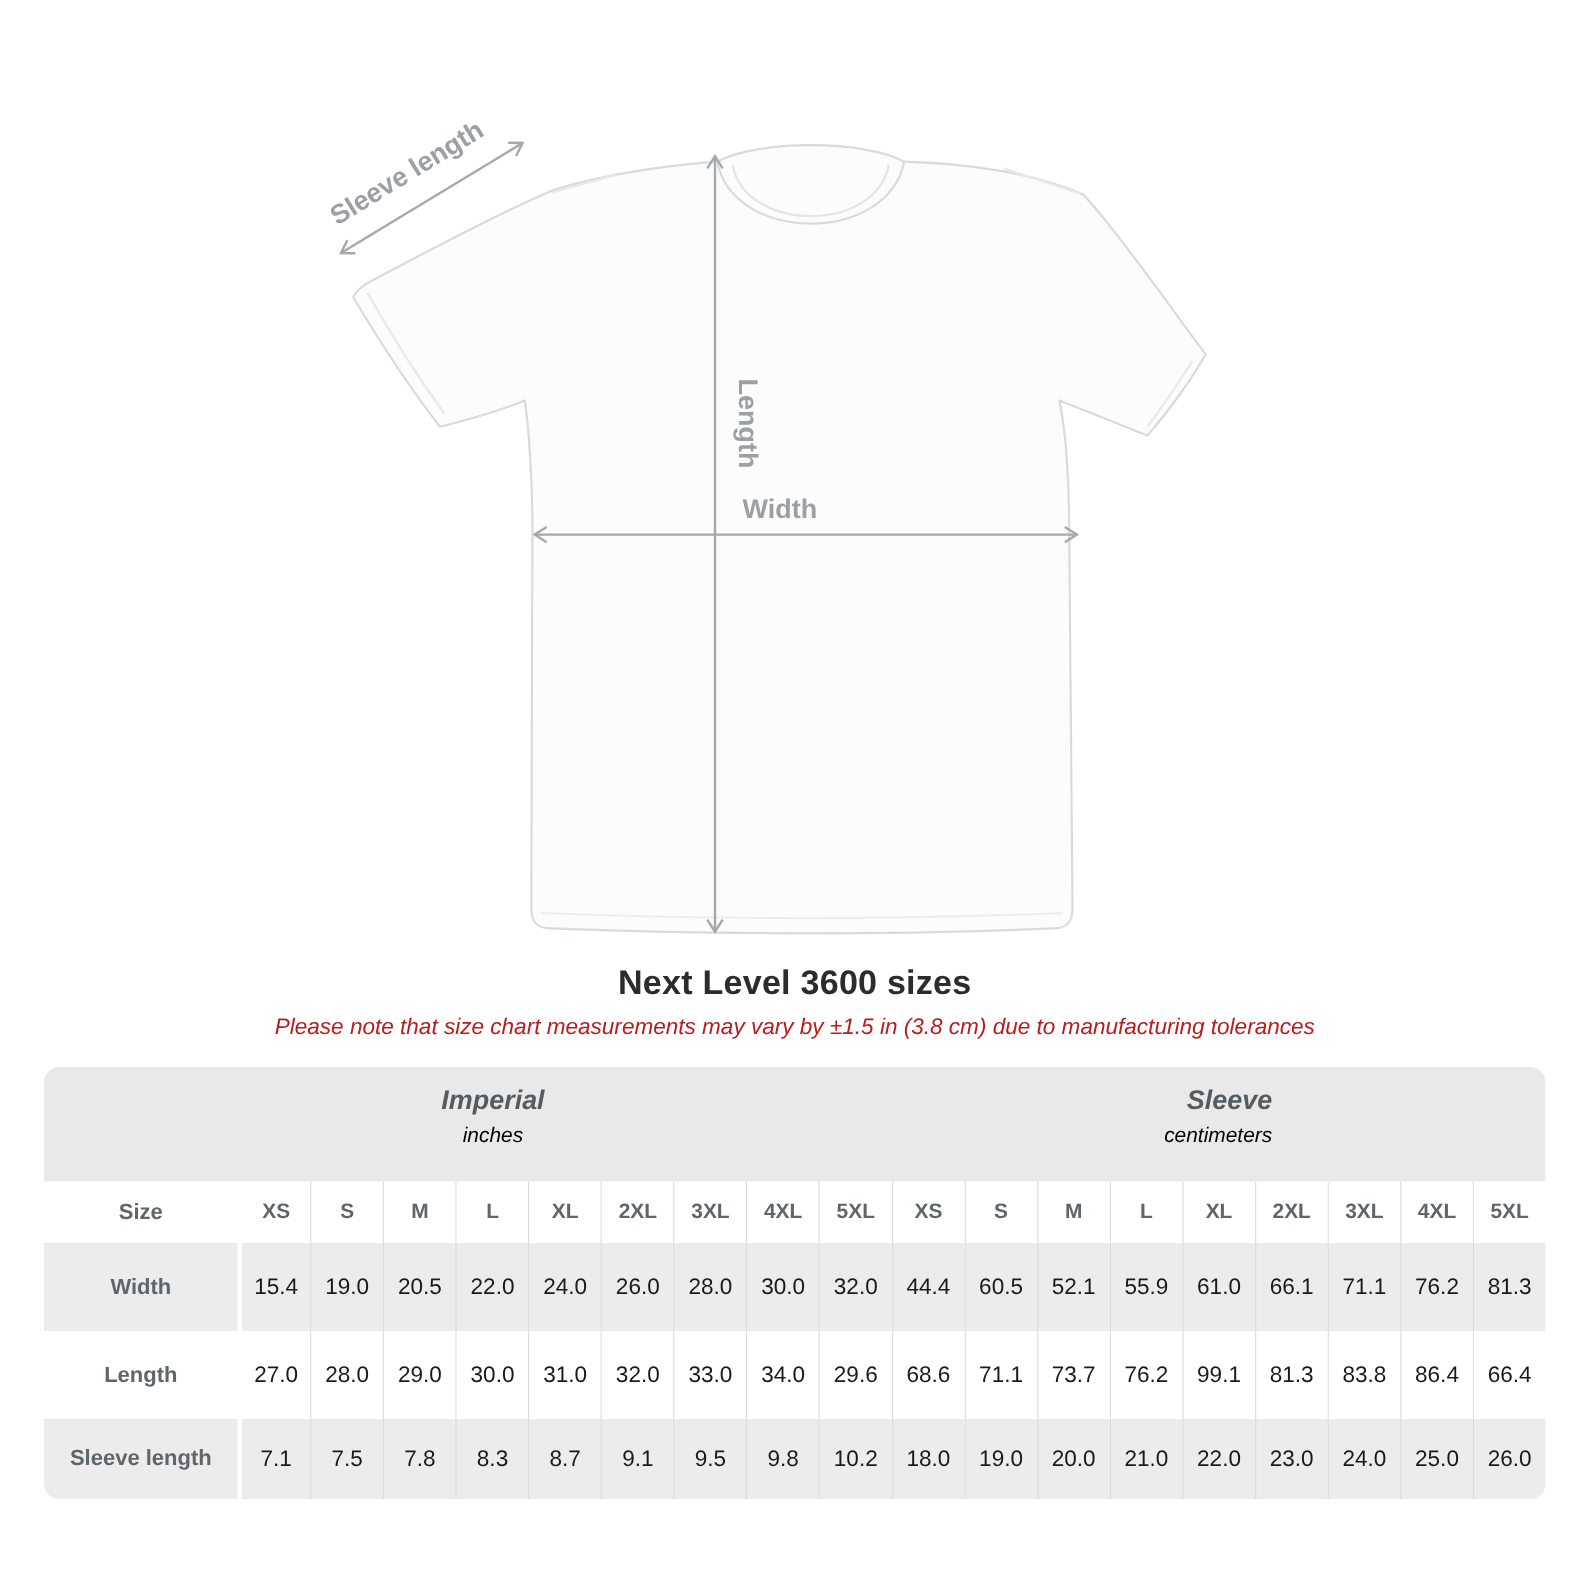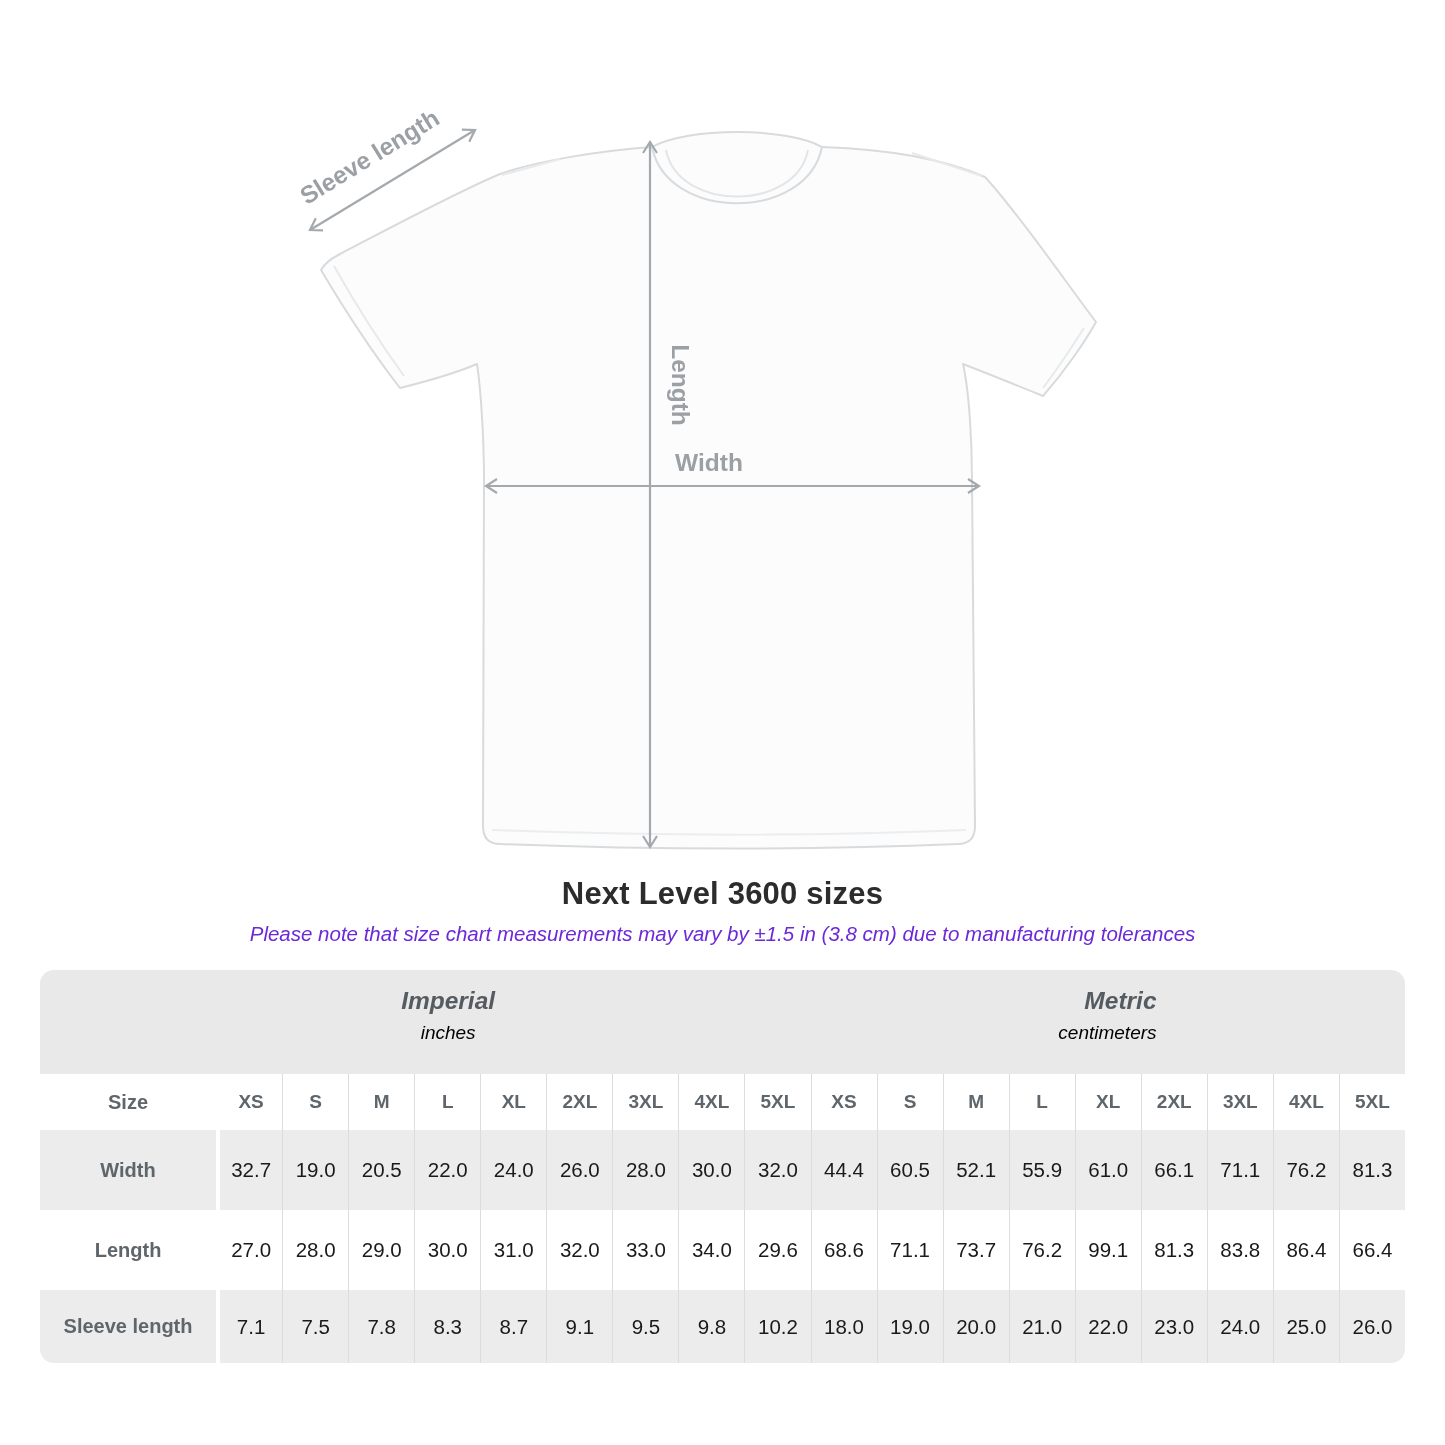--- a/index.html
+++ b/index.html
@@ -13,21 +13,21 @@
   
   .diagram{width:1445px;height:872px;position:relative;}
   .diagram svg{display:block;}
 
   
   .title{
     text-align:center;font-weight:bold;font-size:31px;color:#2c2c2c;
     margin:4px 0 0 0;letter-spacing:.2px;
   }
   .note{
-    text-align:center;font-style:italic;font-size:20.5px;color:#6d28d9;
+    text-align:center;font-style:italic;font-size:20.5px;color:#b91c1c;
     margin-top:10px;
   }
 
   
   .table-wrap{
     margin:24px 40px 0 40px;      
     border-radius:14px;
     overflow:hidden;
   }
   .band{
@@ -118,21 +118,21 @@
   <div class="note">Please note that size chart measurements may vary by ±1.5 in (3.8 cm) due to manufacturing tolerances</div>
 
   <div class="table-wrap">
 
     <div class="band">
       <div class="group group-imperial">
         <div class="group-name">Imperial</div>
         <div class="group-unit">inches</div>
       </div>
       <div class="group group-metric">
-        <div class="group-name">Metric</div>
+        <div class="group-name">Sleeve</div>
         <div class="group-unit">centimeters</div>
       </div>
     </div>
 
     <table class="sizes">
       <colgroup>
         <col class="c-label">
         <col>
           <col>
           <col>
@@ -171,21 +171,21 @@
         <th class="size">L</th>
         <th class="size">XL</th>
         <th class="size">2XL</th>
         <th class="size">3XL</th>
         <th class="size">4XL</th>
         <th class="size">5XL</th>
       </tr>
 
       <tr class="data-row r-gray">
         <th class="rowlabel">Width</th>
-        <td class="val first">32.7</td>
+        <td class="val first">15.4</td>
         <td class="val">19.0</td>
         <td class="val">20.5</td>
         <td class="val">22.0</td>
         <td class="val">24.0</td>
         <td class="val">26.0</td>
         <td class="val">28.0</td>
         <td class="val">30.0</td>
         <td class="val">32.0</td>
         <td class="val">44.4</td>
         <td class="val">60.5</td>

